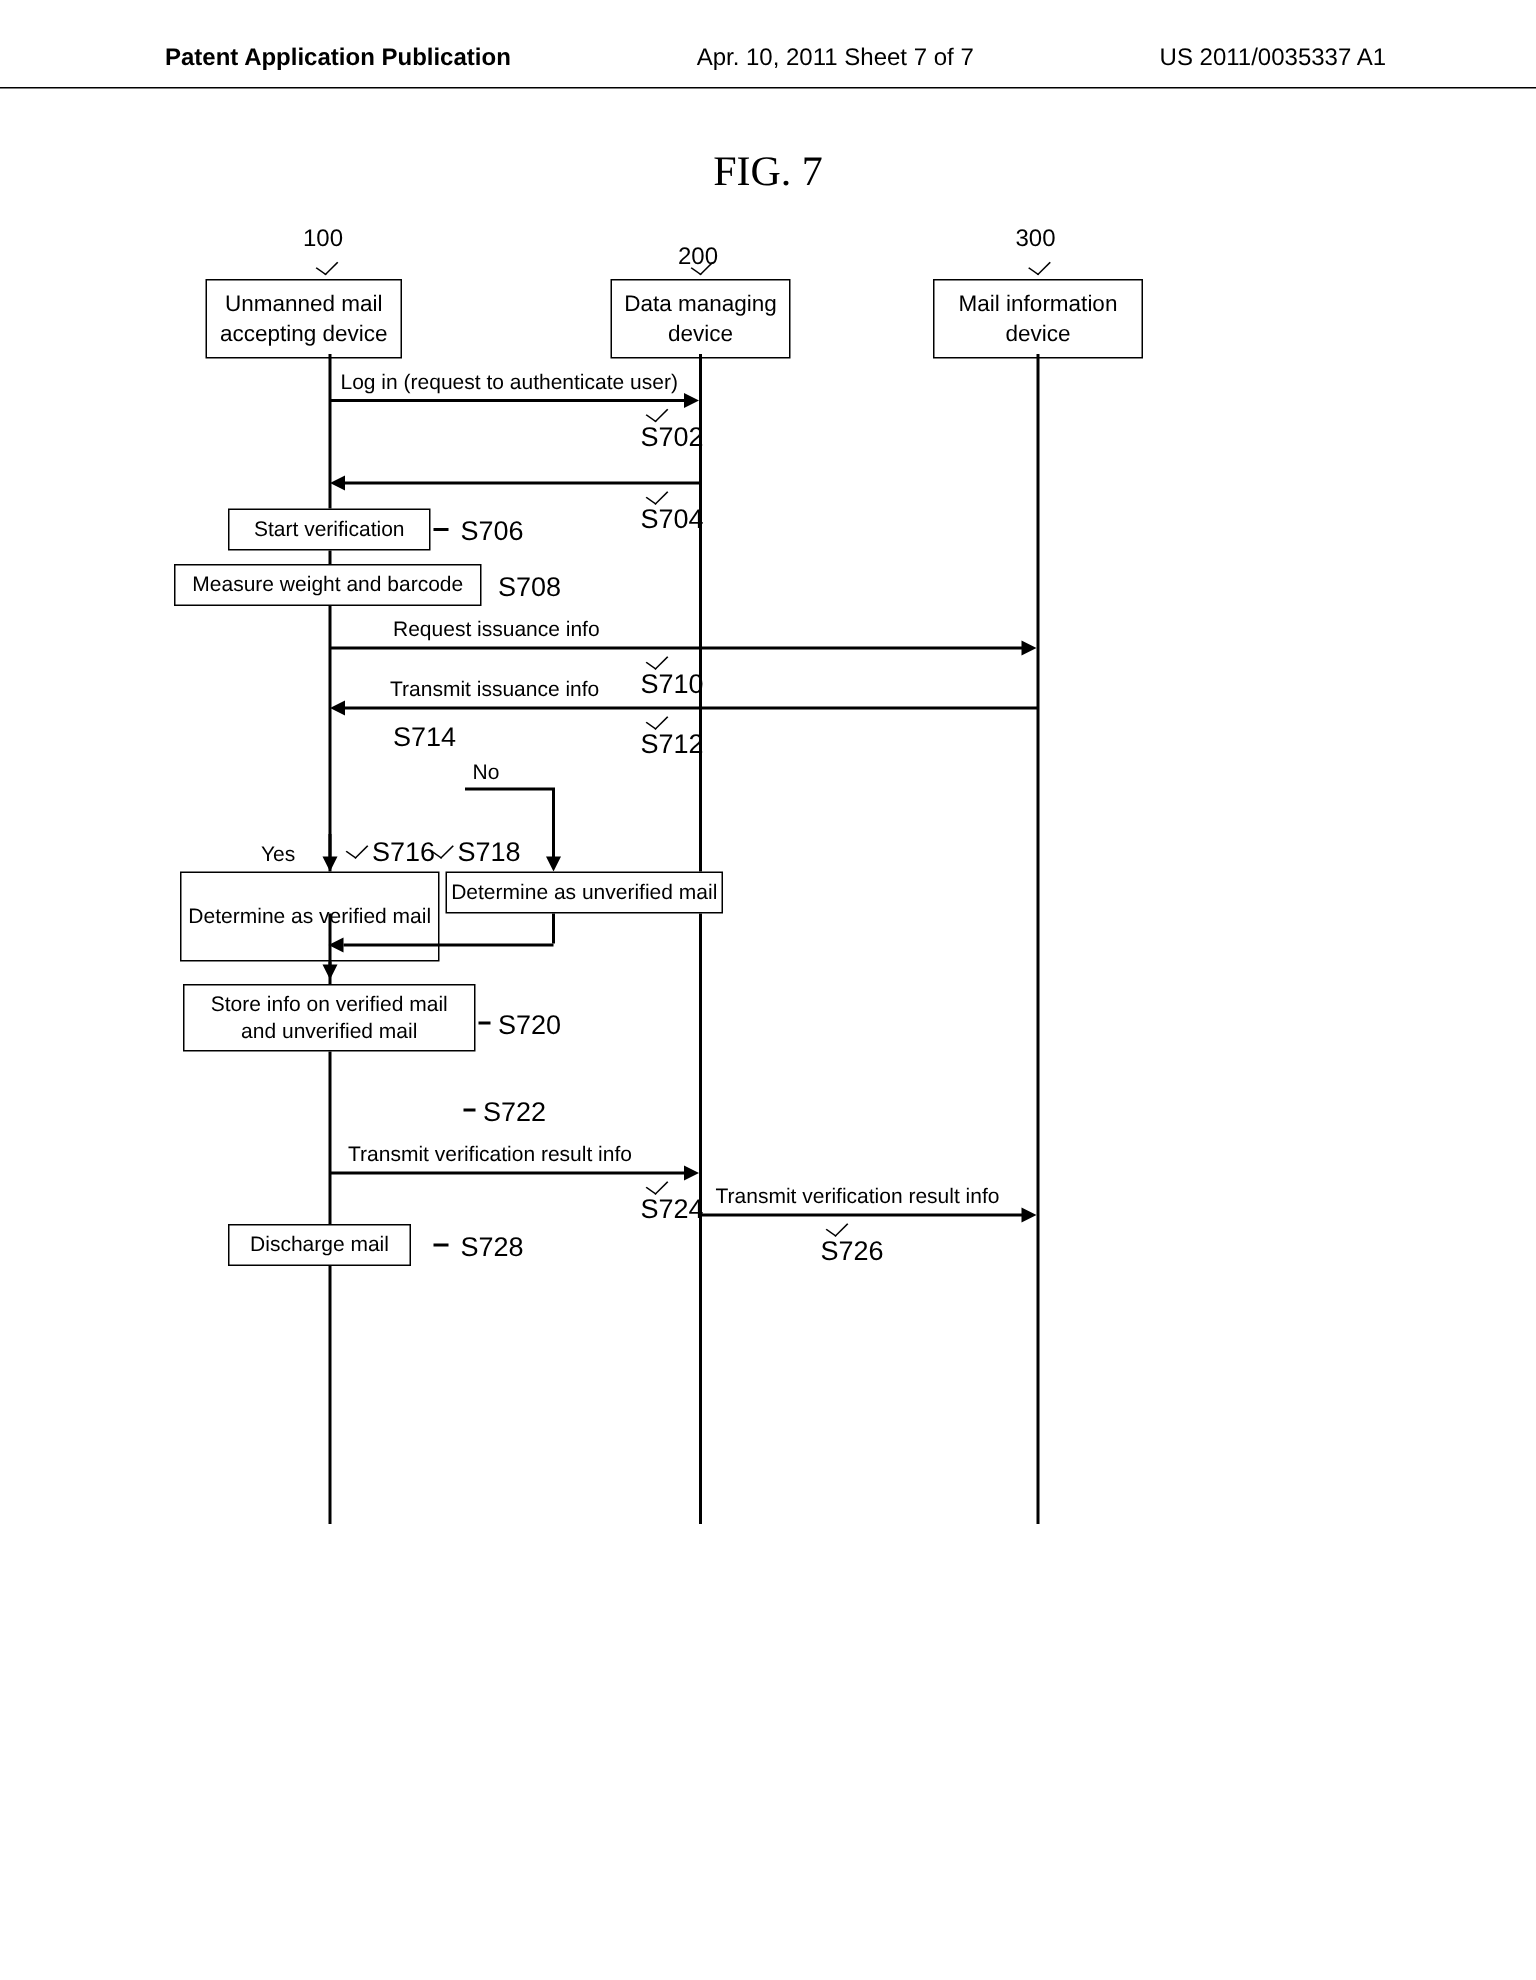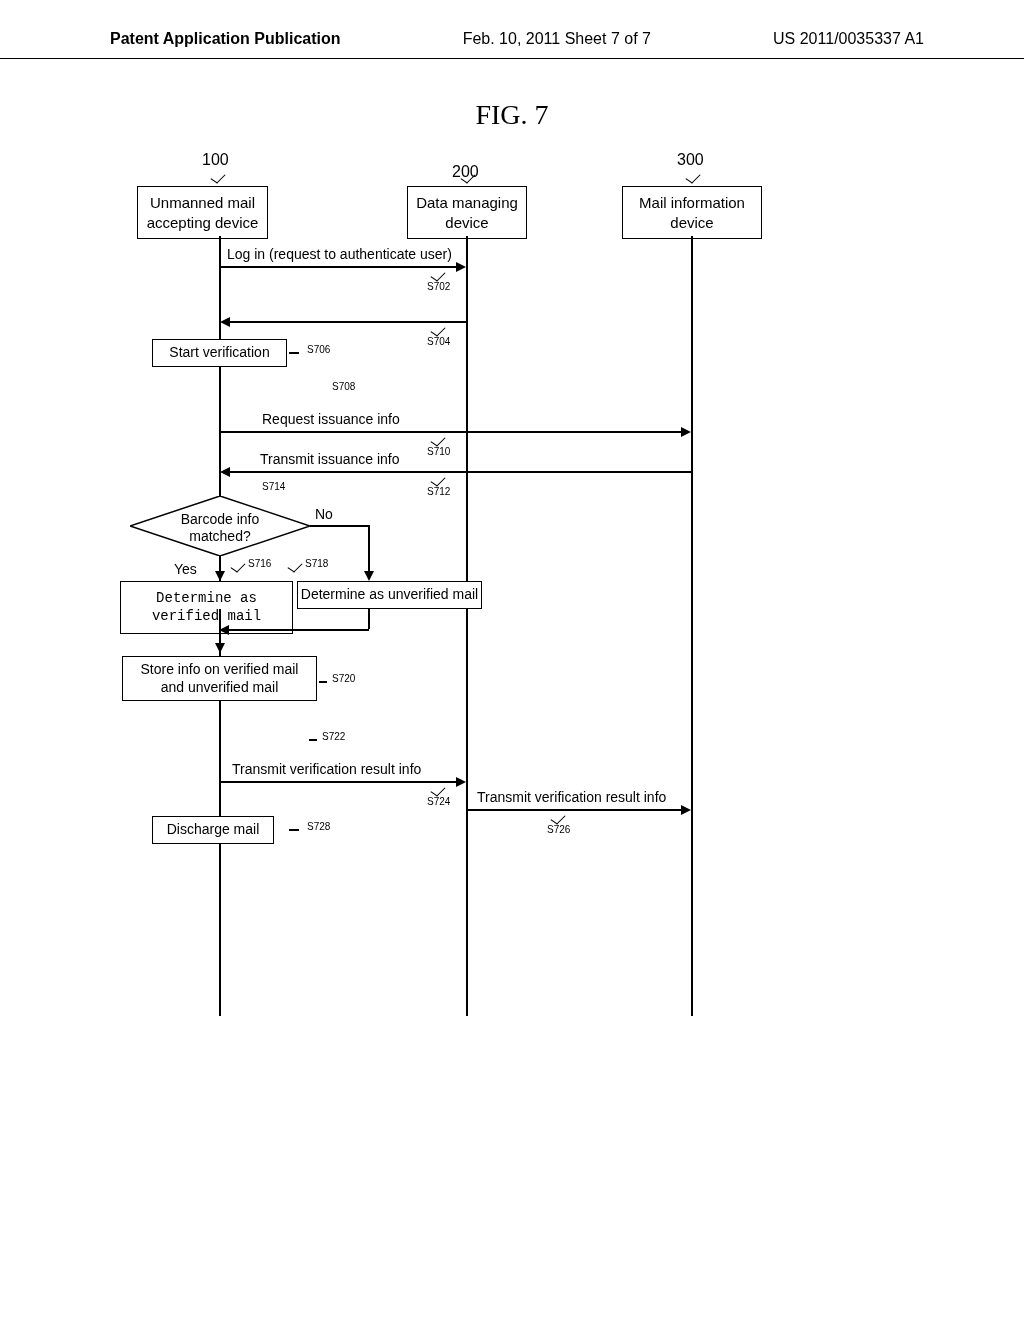--- a/index.html
+++ b/index.html
@@ -80,21 +80,21 @@
       position: absolute;
       border: 1.5px solid #000;
       text-align: center;
       font-size: 14px;
       padding: 4px 6px;
       background: white;
       line-height: 1.25;
     }
     .step-label {
       position: absolute;
-      font-size: 10px;
+      font-size: 18px;
     }
     .tick {
       position: absolute;
       width: 12px; height: 8px;
       border-left: 1.5px solid #000;
       border-bottom: 1.5px solid #000;
       transform: rotate(-45deg) skewX(10deg);
     }
     .decision {
       position: absolute;
@@ -120,21 +120,21 @@
       border-left: 5px solid transparent;
       border-right: 5px solid transparent;
       border-top: 10px solid #000;
     }
   </style>
 </head>
 <body>
 
 <div class="header">
   <span class="header-left">Patent Application Publication</span>
-  <span>Feb. 10, 2011  Sheet 7 of 7</span>
+  <span>Apr. 10, 2011  Sheet 7 of 7</span>
   <span class="header-right">US 2011/0035337 A1</span>
 </div>
 
 <div class="fig-title">FIG. 7</div>
 
 <div class="diagram">
 
   <div class="col-num" style="left:70px; top:0;">100</div>
   <div class="col-num" style="left:320px; top:12px;">200</div>
   <div class="col-num" style="left:545px; top:0;">300</div>
@@ -162,57 +162,51 @@
 
   <div class="arrow-line" style="left:98px; top:170px; width:237px;"></div>
   <div class="arrow-head-left" style="left:88px; top:165.5px;"></div>
   <div class="tick" style="left:300px; top:175px;"></div>
   <div class="step-label" style="left:295px; top:185px;">S704</div>
 
   <div class="step-box" style="left:20px; top:188px; width:135px;"><span>Start verification</span></div>
   <div class="step-label" style="left:175px; top:193px;">S706</div>
   <div class="hline" style="left:157px; top:201px; width:10px;"></div>
 
+  <div class="step-box" style="left:-16px; top:225px; width:205px;"><span>Measure weight and barcode</span></div>
   <div class="step-label" style="left:200px; top:230px;">S708</div>
 
   <div class="msg-label" style="left:130px; top:260px;">Request issuance info</div>
   <div class="arrow-line" style="left:88px; top:280px; width:463px;"></div>
   <div class="arrow-head-right" style="left:549px; top:275.5px;"></div>
   <div class="tick" style="left:300px; top:285px;"></div>
   <div class="step-label" style="left:295px; top:295px;">S710</div>
 
   <div class="msg-label" style="left:128px; top:300px;">Transmit issuance info</div>
   <div class="arrow-line" style="left:98px; top:320px; width:462px;"></div>
   <div class="arrow-head-left" style="left:88px; top:315.5px;"></div>
   <div class="tick" style="left:300px; top:325px;"></div>
   <div class="step-label" style="left:295px; top:335px;">S712</div>
 
   <div class="step-label" style="left:130px; top:330px;">S714</div>
-  <div class="decision" style="left:-2px; top:345px;">
-    <svg width="180" height="60">
-        <polygon points="90,0 180,30 90,60 0,30" fill="white" stroke="black" stroke-width="1.5"></polygon>
-      </svg>
-    <div class="decision-text"><span style="white-space:pre-line;">Barcode info
-matched?</span></div>
-  </div>
   <div class="yn" style="left:42px; top:410px;">Yes</div>
   <div class="yn" style="left:183px; top:355px;text-align:center;">No</div>
 
   <div class="vline" style="left:87px; top:405px; height:22px;"></div>
   <div class="hline" style="left:178px; top:374px; width:58px;"></div>
   <div class="vline" style="left:236px; top:374px; height:53px;"></div>
   <div class="arrow-head-down" style="left:82.5px; top:420px;"></div>
   <div class="arrow-head-down" style="left:231.5px; top:420px;"></div>
 
   <div class="step-label" style="left:116px; top:407px;">S716</div>
   <div class="tick" style="left:100px; top:411px;"></div>
   <div class="step-label" style="left:173px; top:407px;">S718</div>
   <div class="tick" style="left:157px; top:411px;"></div>
 
-  <div class="step-box" style="left:-12px; top:430px; width:173px; padding:8px 2px;font-family:Liberation Mono, monospace;"><span>Determine as verified mail</span></div>
+  <div class="step-box" style="left:-12px; top:430px; width:173px; padding:20px 2px;"><span>Determine as verified mail</span></div>
 
   <div class="step-box" style="left:165px; top:430px; width:185px; padding:4px 2px;"><span>Determine as unverified mail</span></div>
 
   <div class="vline" style="left:87px; top:458px; height:40px;"></div>
   <div class="vline" style="left:236px; top:458px; height:20px;"></div>
   <div class="hline" style="left:97px; top:478px; width:140px;"></div>
   <div class="arrow-head-left" style="left:87px; top:473.5px;"></div>
   <div class="arrow-head-down" style="left:82.5px; top:492px;"></div>
 
   <div class="step-box" style="left:-10px; top:505px; width:195px;"><span style="white-space:pre-line;">Store info on verified mail

